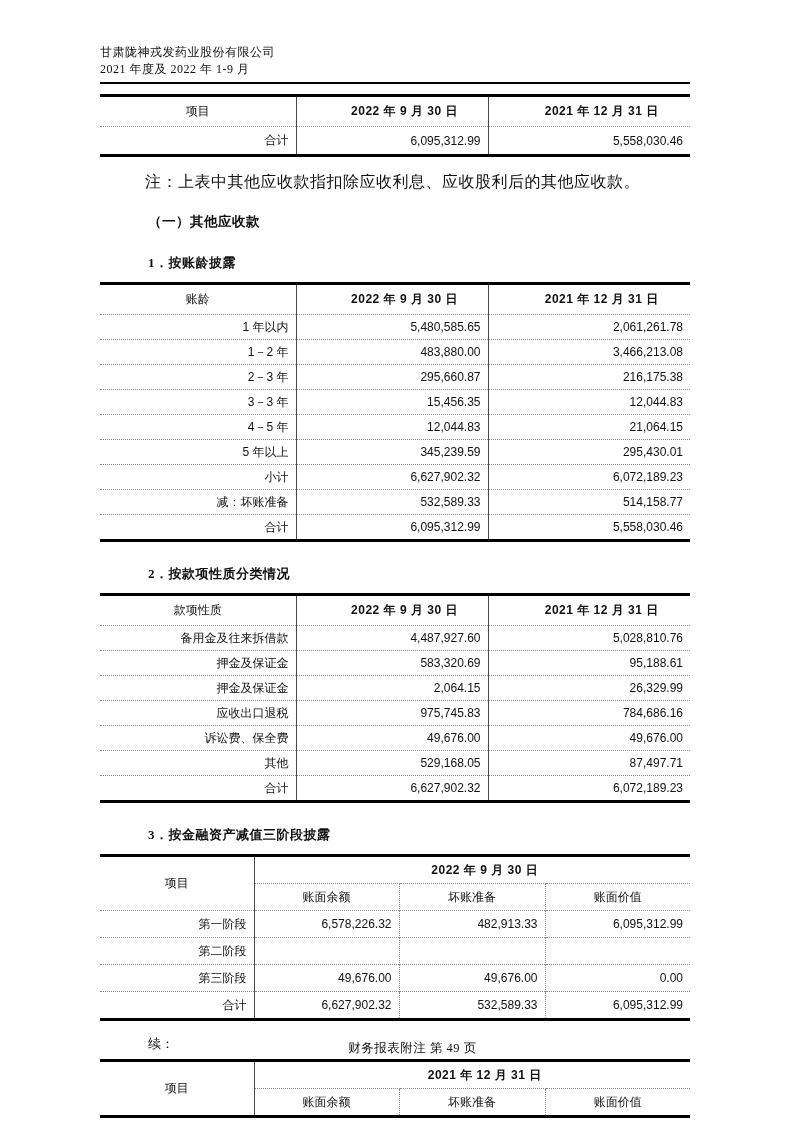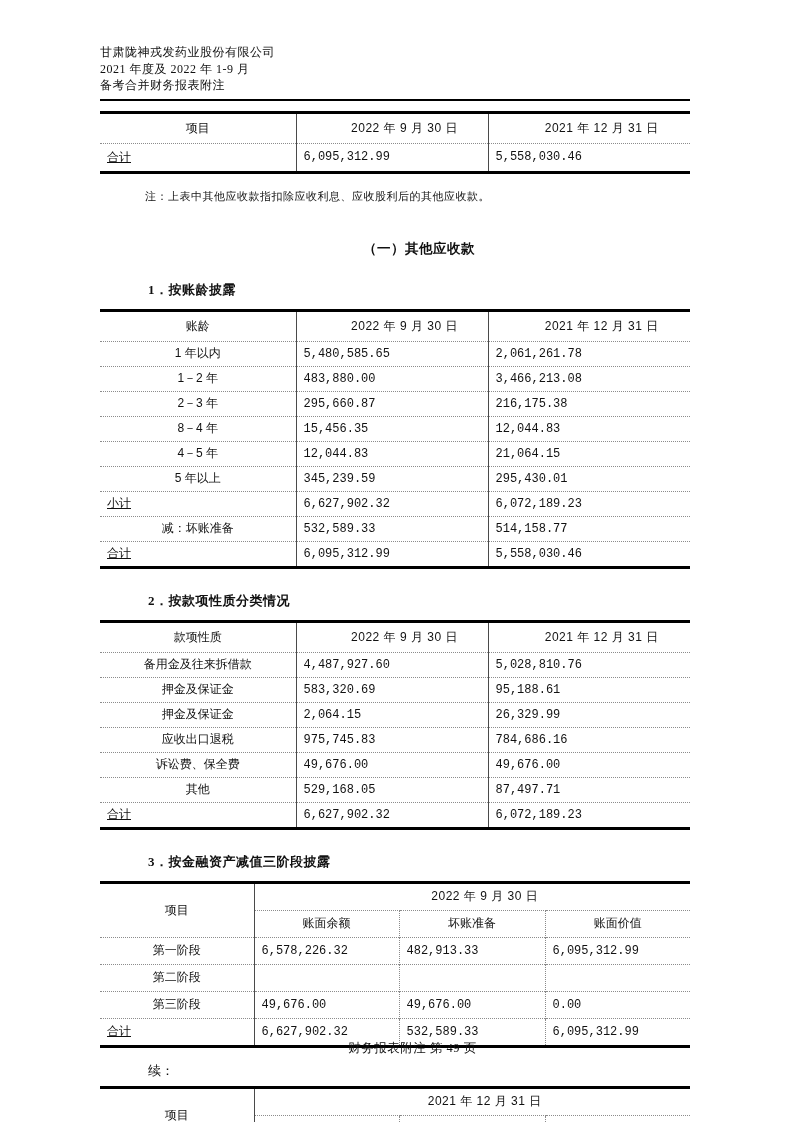--- a/index.html
+++ b/index.html
@@ -10,51 +10,50 @@
   }
   .content{position:absolute;left:100px;top:44px;width:590px;}
   .doc-header div{font-size:12px;line-height:16.5px;letter-spacing:.5px;}
   .header-rule{border-bottom:2px solid #000;margin-top:5px;width:590px;}
 
   table{border-collapse:collapse;width:590px;table-layout:fixed;
     font-family:"Liberation Sans","DejaVu Sans",sans-serif;font-size:12px;color:#111;}
   .fintable{border-top:3px solid #000;border-bottom:3px solid #000;margin-top:10px;}
   th,td{padding:0 7px;font-weight:normal;vertical-align:middle;overflow:hidden;white-space:nowrap;}
   thead th{height:29px;}
-  .datehead{font-weight:normal;letter-spacing:.5px;padding-left:32px;}
+  .datehead{font-weight:bold;letter-spacing:.5px;padding-left:32px;}
   tbody td{height:24px;border-top:1px dotted #8c8c8c;}
   .tA tbody td{height:27px;}
   .t34 tbody td{height:26px;}
   .t34 thead th{height:26px;}
   .subrow th{border-top:1px dotted #8c8c8c;}
   .vs{border-left:1px solid #4a4a4a;}
   .vd{border-left:1px dotted #8a8a8a;}
-  .lab{text-align:center;}
-  .num{text-align:left;font-family:Liberation Mono, monospace;}
-  .center{text-align:left;text-decoration:underline;}
-
-  .note{margin:15px 0 0 0;padding-left:45px;font-size:11px;letter-spacing:.5px;}
-  .sec{margin:36px 0 0 0;padding-left:48px;font-size:13.5px;font-weight:bold;letter-spacing:.5px;text-align:center;}
+  .lab{text-align:right;}
+  .num{text-align:right;}
+  .center{text-align:right;}
+
+  .note{margin:15px 0 0 0;padding-left:45px;font-size:16px;letter-spacing:.5px;}
+  .sec{margin:20px 0 0 0;padding-left:48px;font-size:13.5px;font-weight:bold;letter-spacing:.5px;}
   .sub{margin:23px 0 0 0;padding-left:48px;font-size:13px;font-weight:bold;letter-spacing:.5px;}
   .cont{margin:14px 0 0 0;padding-left:48px;font-size:13px;font-weight:normal;}
   .footer{position:absolute;left:16px;top:1040px;width:793px;text-align:center;
     font-size:12.5px;letter-spacing:.5px;}
   .c1{width:196px}.c2{width:192px}.c3{width:202px}
   .d1{width:154px}.d2{width:145px}.d3{width:146px}.d4{width:145px}
 </style>
 </head>
 <body>
 
 <div class="page">
   <div class="content">
 
     <div class="doc-header">
       <div>甘肃陇神戎发药业股份有限公司</div>
       <div>2021 年度及 2022 年 1-9 月</div>
-      <div>备考合并财务报表附注</div>
     </div>
     <div class="header-rule"></div>
 
     <table class="fintable tA">
       <colgroup>
           <col class="c1">
           <col class="c2">
           <col class="c3">
         </colgroup>
       <thead>
@@ -102,21 +101,21 @@
           <td class="lab">1－2 年</td>
           <td class="num vs">483,880.00</td>
           <td class="num vs">3,466,213.08</td>
         </tr>
         <tr>
           <td class="lab">2－3 年</td>
           <td class="num vs">295,660.87</td>
           <td class="num vs">216,175.38</td>
         </tr>
         <tr>
-          <td class="lab">8－4 年</td>
+          <td class="lab">3－3 年</td>
           <td class="num vs">15,456.35</td>
           <td class="num vs">12,044.83</td>
         </tr>
         <tr>
           <td class="lab">4－5 年</td>
           <td class="num vs">12,044.83</td>
           <td class="num vs">21,064.15</td>
         </tr>
         <tr>
           <td class="lab">5 年以上</td>

